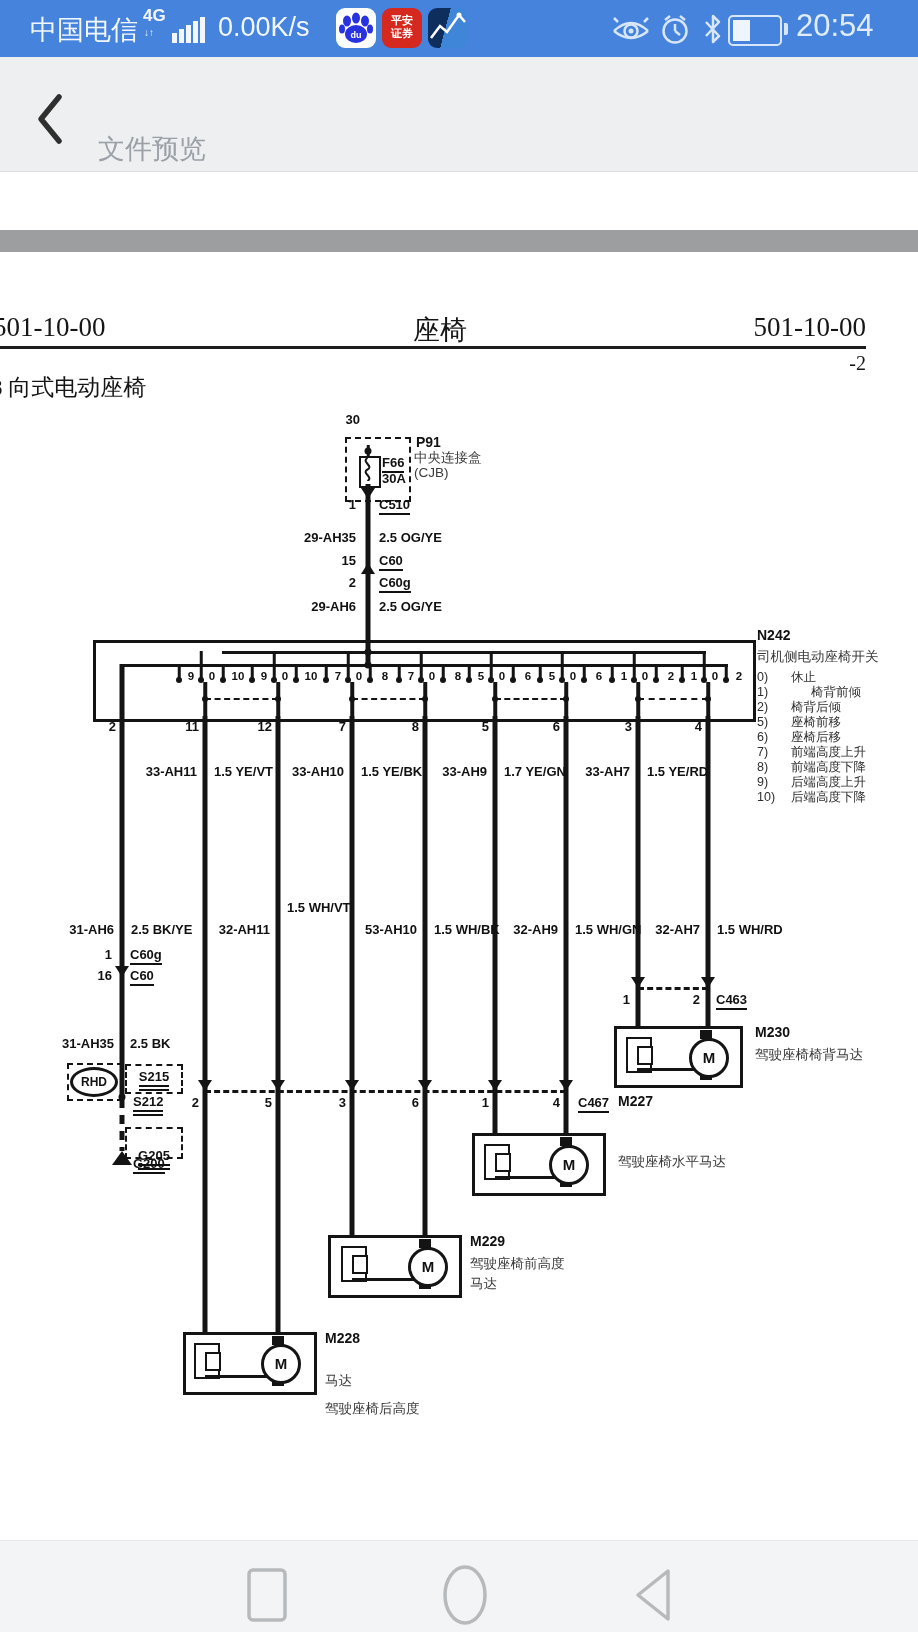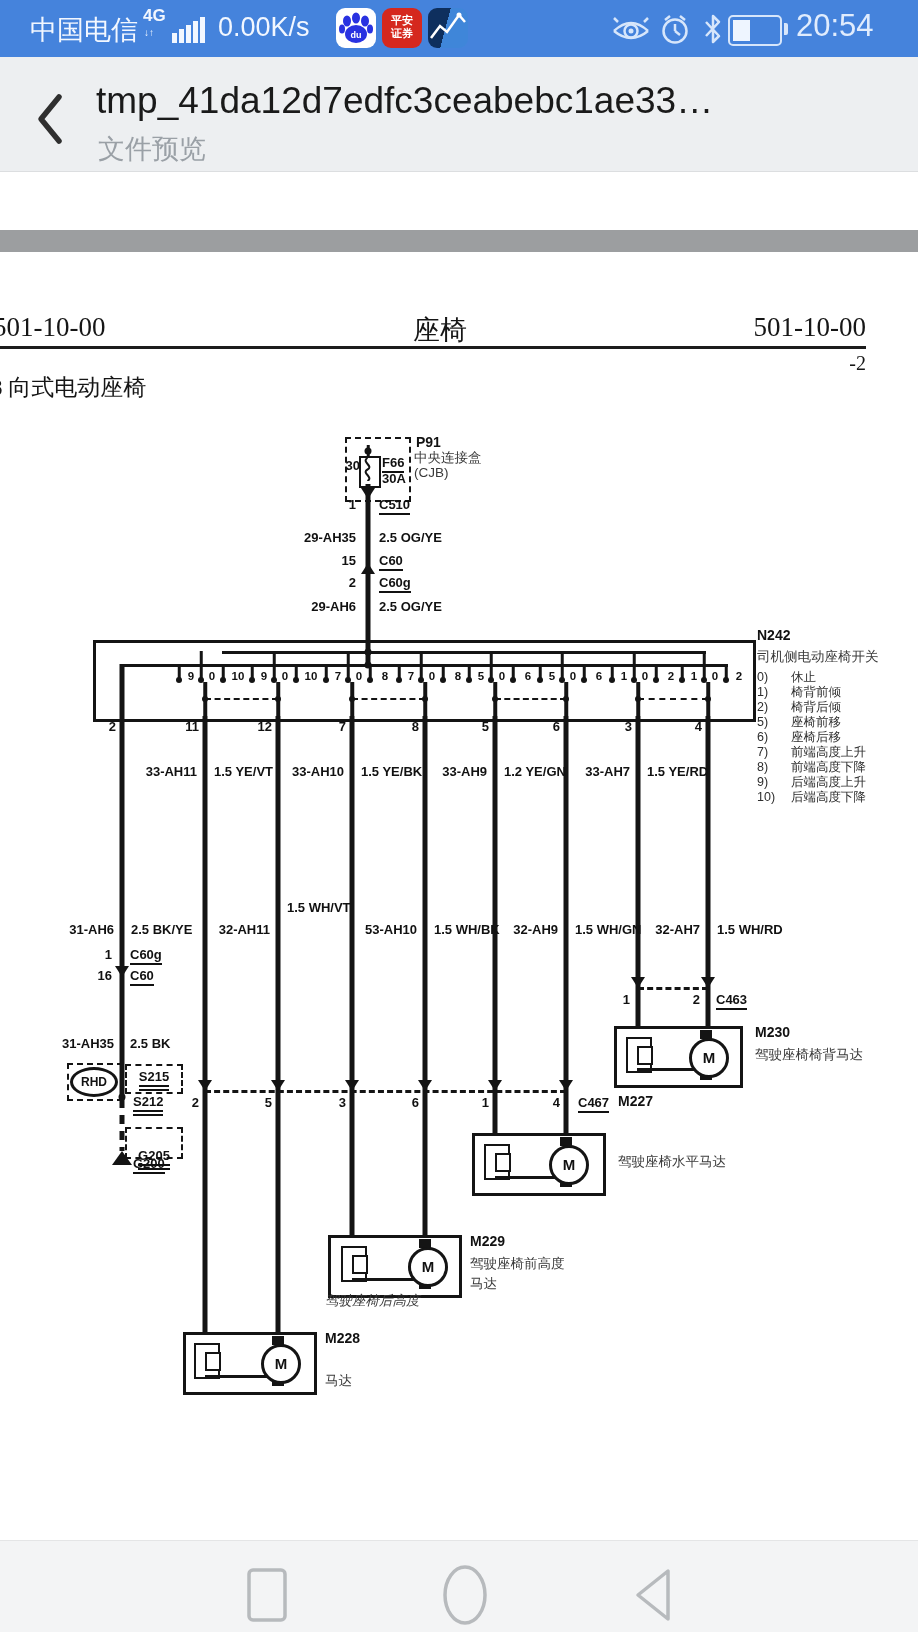--- a/index.html
+++ b/index.html
@@ -110,37 +110,36 @@
       <div class="A" style="left:3px;top:3px;width:17px;height:21px;background:#eef5ff;"></div>
     </div>
     <div class="A" style="left:784px;top:23px;width:4px;height:12px;background:#d7e6fb;border-radius:0 2px 2px 0;"></div>
     <span class="stx" style="left:796px;top:8px;font-size:31px;color:#e0ecfd;">20:54</span>
   </div>
 
   <div class="hdr">
     <svg class="A" style="left:34px;top:35px;" width="30" height="54">
       <path d="M25 5 L7 27 L25 49" fill="none" stroke="#2f2f2f" stroke-width="5.5" stroke-linecap="round" stroke-linejoin="round"></path>
     </svg>
-    <div class="A" style="left:96px;top:23px;font-size:37px;color:#1a1a1a;white-space:nowrap;">tmp_41da12d7edfc3ceabebc1ae33…</div>
     <div class="A" style="left:98px;top:74px;font-size:27px;color:#9aa0a6;">文件预览</div>
   </div>
 
   <div>
     <div class="A" style="left:0;top:230px;width:918px;height:22px;background:#9c9ea0;"></div>
 
     <div class="A ser" style="left:-7px;top:312px;font-size:27px;">501-10-00</div>
     <div class="A ser" style="left:380px;top:312px;width:120px;font-size:27px;text-align:center;">座椅</div>
     <div class="A ser" style="left:726px;top:312px;width:140px;font-size:27px;text-align:right;">501-10-00</div>
     <div class="A" style="left:0;top:346px;width:866px;height:2.5px;background:#1c1c1c;"></div>
     <div class="A ser" style="left:806px;top:352px;width:60px;font-size:20px;text-align:right;">-2</div>
     <div class="A ser" style="left:-9px;top:372px;font-size:23px;">8 向式电动座椅</div>
 
     <div>
 
-      <span class="lb r" style="left:330px;top:458px;width:30px;">30</span>
+      <span class="lb r" style="left:330px;top:412px;width:30px;">30</span>
       <div class="d" style="left:368px;top:451px;"></div>
       <div class="vt" style="left:368px;top:445px;height:13px;"></div>
       <div class="db" style="left:345px;top:437px;width:62px;height:61px;"></div>
       <div class="sb" style="left:359px;top:456px;width:18px;height:28px;border-width:2.5px;">
         <svg width="13" height="23">
             <path d="M6.5 0 C0 4,13 8,6.5 11.5 C0 15,13 19,6.5 23" fill="none" stroke="#141414" stroke-width="2"></path>
           </svg>
       </div>
       <span class="lb u" style="left:382px;top:455px;">F66</span>
       <span class="lb" style="left:382px;top:471px;">30A</span>
@@ -268,21 +267,21 @@
       <span class="nnum" style="left:728px;top:669px;width:22px;">2</span>
       <div class="vm" style="left:708px;top:682px;height:34px;"></div>
         <div class="d6" style="left:708px;top:699px;"></div>
       <div class="dh2" style="left:638px;top:698px;width:70px;"></div>
 
       <span class="lb lb14" style="left:757px;top:627px;">N242</span>
       <span class="cn" style="left:757px;top:648px;">司机侧电动座椅开关</span>
       <span class="cs" style="left:757px;top:670px;">0)</span>
         <span class="cs" style="left:791px;top:670px;">休止</span>
       <span class="cs" style="left:757px;top:685px;">1)</span>
-        <span class="cs" style="left:791px;top:685px;">椅背前倾</span>
+        <span class="cs" style="left:811px;top:685px;">椅背前倾</span>
       <span class="cs" style="left:757px;top:700px;">2)</span>
         <span class="cs" style="left:791px;top:700px;">椅背后倾</span>
       <span class="cs" style="left:757px;top:715px;">5)</span>
         <span class="cs" style="left:791px;top:715px;">座椅前移</span>
       <span class="cs" style="left:757px;top:730px;">6)</span>
         <span class="cs" style="left:791px;top:730px;">座椅后移</span>
       <span class="cs" style="left:757px;top:745px;">7)</span>
         <span class="cs" style="left:791px;top:745px;">前端高度上升</span>
       <span class="cs" style="left:757px;top:760px;">8)</span>
         <span class="cs" style="left:791px;top:760px;">前端高度下降</span>
@@ -309,21 +308,21 @@
       <div class="vw" style="left:495px;top:716px;height:419px;"></div>
       <div class="vw" style="left:566px;top:716px;height:419px;"></div>
       <div class="vw" style="left:638px;top:716px;height:312px;"></div>
       <div class="vw" style="left:708px;top:716px;height:312px;"></div>
 
       <span class="lb r" style="left:117px;top:764px;width:80px;">33-AH11</span>
       <span class="lb" style="left:214px;top:764px;">1.5 YE/VT</span>
       <span class="lb r" style="left:264px;top:764px;width:80px;">33-AH10</span>
       <span class="lb" style="left:361px;top:764px;">1.5 YE/BK</span>
       <span class="lb r" style="left:407px;top:764px;width:80px;">33-AH9</span>
-      <span class="lb" style="left:504px;top:764px;">1.2 YE/GN</span>
+      <span class="lb" style="left:504px;top:764px;">1.7 YE/GN</span>
       <span class="lb r" style="left:550px;top:764px;width:80px;">33-AH7</span>
       <span class="lb" style="left:647px;top:764px;">1.5 YE/RD</span>
 
       <span class="lb r" style="left:34px;top:922px;width:80px;">31-AH6</span>
       <span class="lb" style="left:131px;top:922px;">2.5 BK/YE</span>
       <span class="lb r" style="left:190px;top:922px;width:80px;">32-AH11</span>
       <span class="lb" style="left:287px;top:900px;">1.5 WH/VT</span>
       <span class="lb r" style="left:337px;top:922px;width:80px;">53-AH10</span>
       <span class="lb" style="left:434px;top:922px;">1.5 WH/BK</span>
       <span class="lb r" style="left:478px;top:922px;width:80px;">32-AH9</span>
@@ -407,21 +406,21 @@
       <span class="cn" style="left:470px;top:1275px;">马达</span>
 
       <div class="sb" style="left:183px;top:1332px;width:128px;height:57px;"></div>
       <div class="sb" style="left:194px;top:1343px;width:22px;height:32px;border-width:2.5px;"></div>
       <div class="notch" style="left:205px;top:1352px;width:12px;height:15px;"></div>
       <div class="hw" style="left:205px;top:1375px;width:73px;"></div>
       <div class="tb" style="left:272px;top:1336px;"></div>
         <div class="tb" style="left:272px;top:1377px;"></div>
       <div class="mc" style="left:261px;top:1344px;">M</div>
       <span class="lb lb14" style="left:325px;top:1330px;">M228</span>
-      <span class="cn" style="left:325px;top:1292px;font-style:italic;">驾驶座椅后高度</span>
+      <span class="cn" style="left:325px;top:1400px;">驾驶座椅后高度</span>
       <span class="cn" style="left:325px;top:1372px;">马达</span>
     </div>
   </div>
 
   <div class="navb">
     <svg class="A" style="left:246px;top:26px;" width="42" height="56">
       <rect x="3" y="3" width="36" height="50" rx="4" fill="none" stroke="#b7babd" stroke-width="3.5"></rect>
     </svg>
     <svg class="A" style="left:441px;top:23px;" width="48" height="62">
       <ellipse cx="24" cy="31" rx="20" ry="28" fill="none" stroke="#b7babd" stroke-width="3.5"></ellipse>

